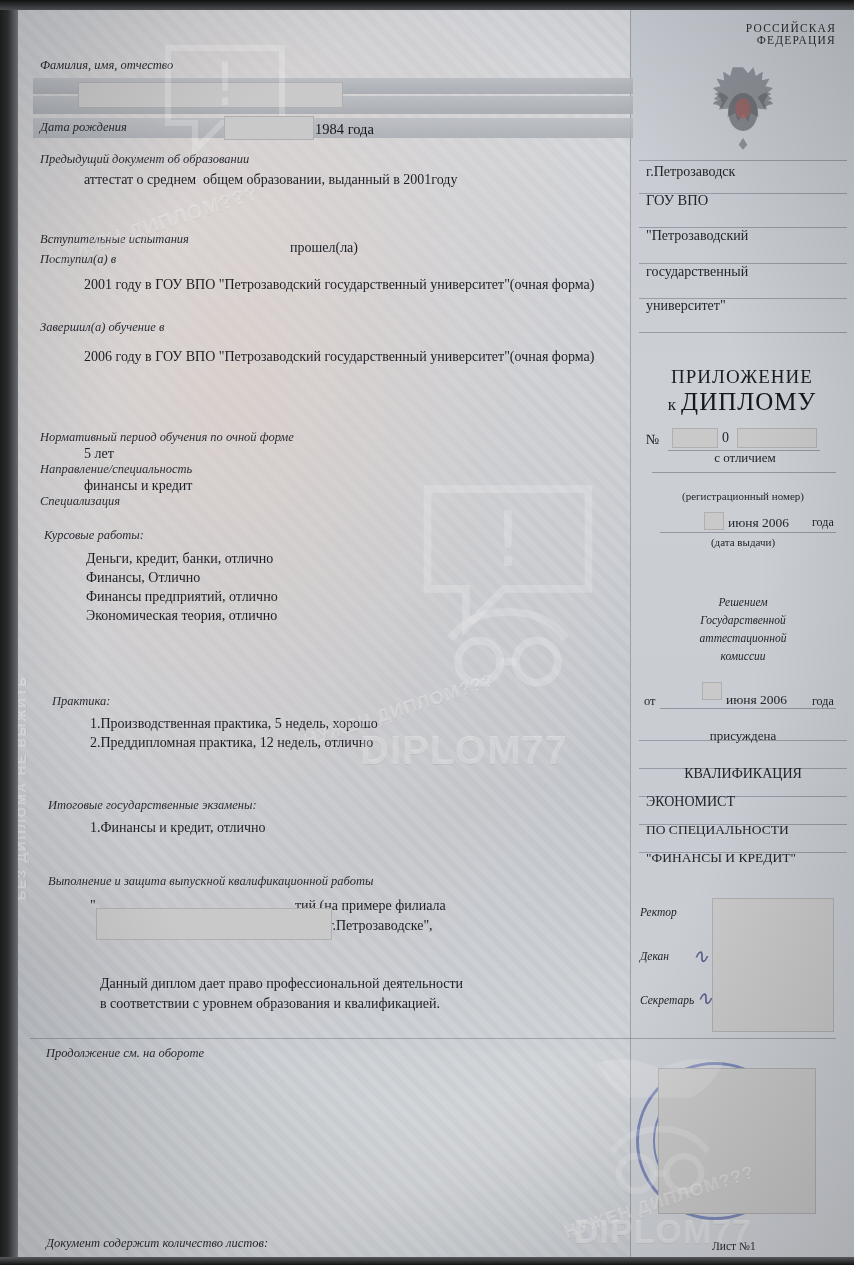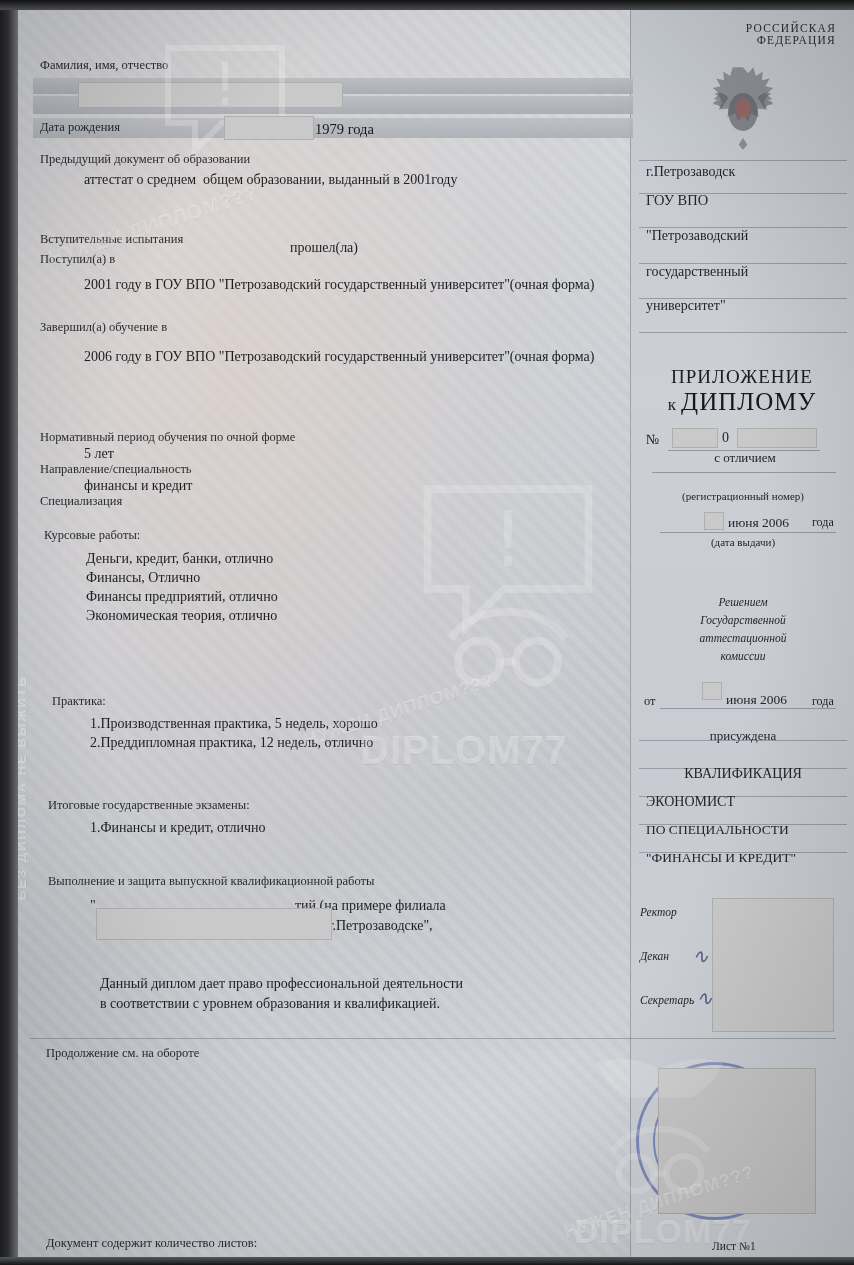--- a/index.html
+++ b/index.html
@@ -34,21 +34,21 @@
 
   
   .wm{position:absolute;color:rgba(255,255,255,0.30);font-weight:bold;letter-spacing:1px;pointer-events:none;
       font-family:"Liberation Sans",sans-serif;text-shadow:0 1px 0 rgba(0,0,0,0.05);}
   .wm-diag{transform:rotate(-18deg);}
   .wm-vert{transform:rotate(-90deg);transform-origin:left top;color:rgba(255,255,255,0.45);}
   .bigwm{position:absolute;pointer-events:none;opacity:.5;}
 
   
   .t{position:absolute;white-space:pre;color:#23252b;}
-  .lbl{font-size:12.5px;color:#2a2c33;}
+  .lbl{font-style:italic;font-size:12.5px;color:#2a2c33;}
   .val{font-size:14px;color:#1c1e24;}
   .val-b{font-size:14.5px;color:#14161b;}
   .small{font-size:11px;}
   .rul{position:absolute;height:1px;background:rgba(100,106,116,0.55);}
   .redact{position:absolute;background:#c9c9c9;box-shadow:0 0 0 1px rgba(150,150,150,.5) inset;}
   .darkband{position:absolute;background:linear-gradient(180deg,#b9bcc1,#a9adb3);opacity:.95;}
 
   .rf{position:absolute;right:18px;top:22px;text-align:right;font-size:11.5px;letter-spacing:1.2px;color:#2b2d33;font-family:"Liberation Serif",serif;}
   .crest{position:absolute;left:700px;top:58px;width:86px;height:96px;opacity:.75;}
 
@@ -103,21 +103,21 @@
 
   <div class="t lbl" style="left:40px;top:58px">Фамилия, имя, отчество</div>
   <div class="darkband" style="left:33px;top:78px;width:600px;height:16px"></div>
   <div class="darkband" style="left:33px;top:96px;width:600px;height:18px"></div>
   <div class="redact" style="left:78px;top:82px;width:265px;height:26px"></div>
 
   <div class="t lbl" style="left:40px;top:120px">Дата рождения</div>
   <div class="darkband" style="left:33px;top:118px;width:600px;height:20px;opacity:.85"></div>
   <div class="t lbl" style="left:40px;top:120px;z-index:3">Дата рождения</div>
   <div class="redact" style="left:224px;top:116px;width:90px;height:24px;z-index:4"></div>
-  <div class="t val-b" style="left:315px;top:121px;z-index:5">1979 года</div>
+  <div class="t val-b" style="left:315px;top:121px;z-index:5">1984 года</div>
 
   <div class="t lbl" style="left:40px;top:152px">Предыдущий документ об образовании</div>
   <div class="t val" style="left:84px;top:172px">аттестат о среднем  общем образовании, выданный в 2001году</div>
 
   <div class="t lbl" style="left:40px;top:232px">Вступительные испытания</div>
   <div class="t val" style="left:290px;top:240px">прошел(ла)</div>
 
   <div class="t lbl" style="left:40px;top:252px">Поступил(а) в</div>
   <div class="t val" style="left:84px;top:276px;width:520px;white-space:normal;line-height:18px">2001 году в ГОУ ВПО "Петрозаводский государственный университет"(очная форма)</div>
 

